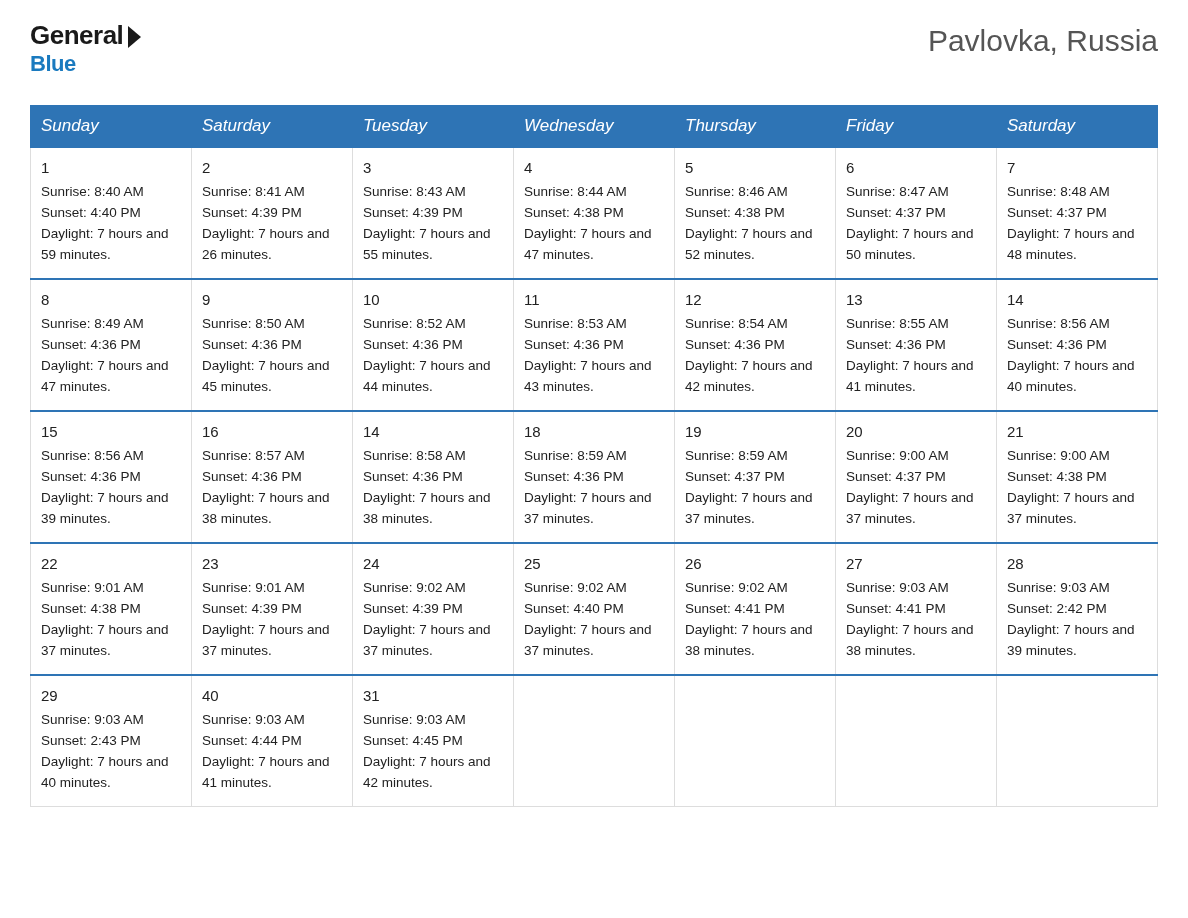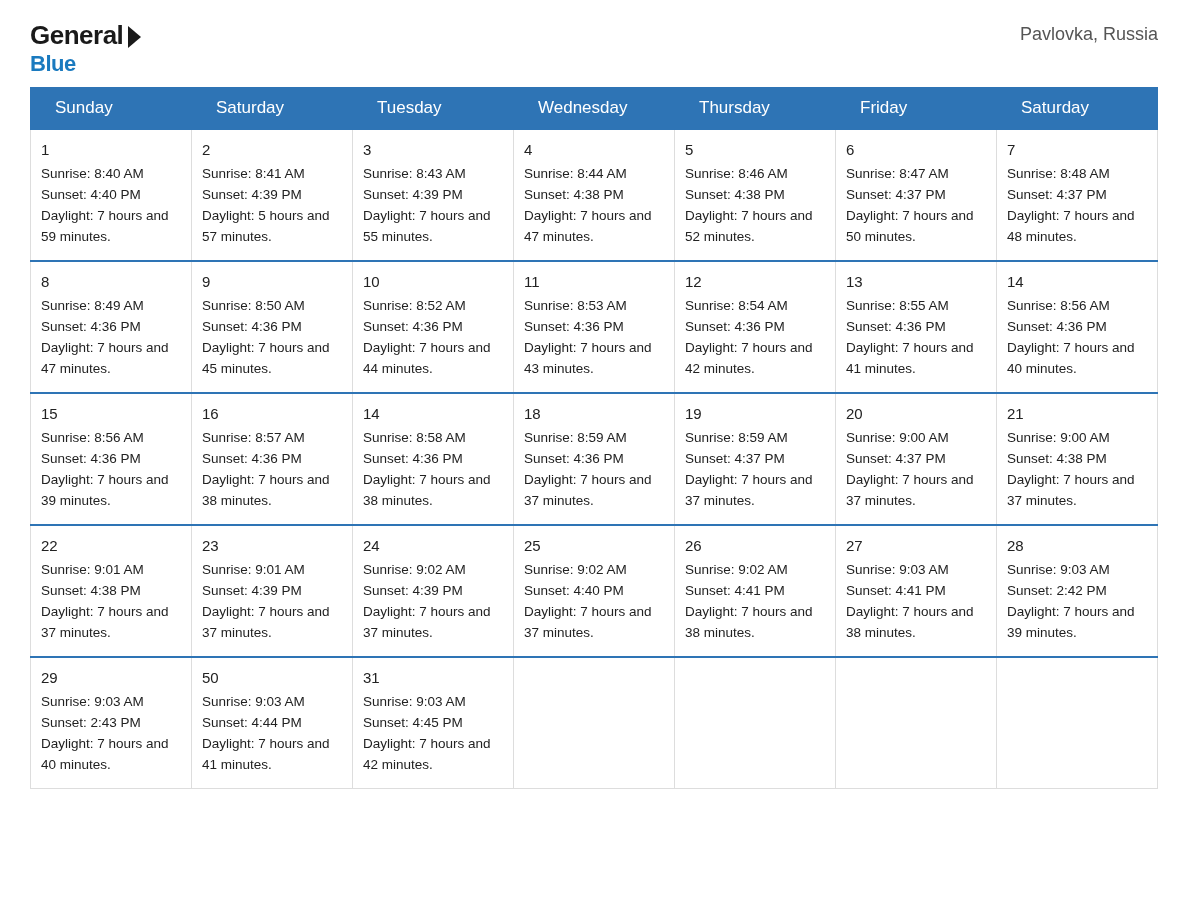--- a/index.html
+++ b/index.html
@@ -7,21 +7,21 @@
       font-family: Arial, sans-serif;
       background: #fff;
       padding: 20px 30px;
       width: 1188px;
       min-height: 918px;
     }
     .header-area {
       display: flex;
       justify-content: space-between;
       align-items: flex-start;
-      margin-bottom: 10px;
+      margin-bottom: 28px;
     }
     .logo {
       display: flex;
       flex-direction: column;
       align-items: flex-start;
     }
     .logo-general {
       font-size: 26px;
       font-weight: bold;
       color: #1a1a1a;
@@ -38,36 +38,37 @@
     .title-area {
       text-align: right;
     }
     .month-title {
       font-size: 52px;
       font-weight: bold;
       color: #1a1a1a;
       line-height: 1.1;
     }
     .location-title {
-      font-size: 18px;
+      font-size: 30px;
       color: #555;
       margin-top: 4px;
     }
     .calendar {
       width: 100%;
       border-collapse: collapse;
     }
     .calendar th {
       background-color: #2e74b5;
       color: #fff;
       font-size: 17px;
       font-weight: normal;
-      padding: 10px 24px;
+      padding: 10px 10px;
       text-align: left;
       border: 1px solid #2e74b5;
+      font-style: italic;
     }
     .calendar td {
       vertical-align: top;
       padding: 8px 10px 12px 10px;
       border: 1px solid #ccc;
       width: 14.28%;
       font-size: 13.5px;
       line-height: 1.55;
       color: #222;
       background: #fff;
@@ -124,21 +125,21 @@
         <td>
         <span class="day-num">1</span>
         <span>Sunrise: 8:40 AM</span><br>
         <span>Sunset: 4:40 PM</span><br>
         <span>Daylight: 7 hours and 59 minutes.</span>
       </td>
         <td>
         <span class="day-num">2</span>
         <span>Sunrise: 8:41 AM</span><br>
         <span>Sunset: 4:39 PM</span><br>
-        <span>Daylight: 5 hours and 57 minutes.</span>
+        <span>Daylight: 7 hours and 26 minutes.</span>
       </td>
         <td>
         <span class="day-num">3</span>
         <span>Sunrise: 8:43 AM</span><br>
         <span>Sunset: 4:39 PM</span><br>
         <span>Daylight: 7 hours and 55 minutes.</span>
       </td>
         <td>
         <span class="day-num">4</span>
         <span>Sunrise: 8:44 AM</span><br>
@@ -297,21 +298,21 @@
       </td>
       </tr>
       <tr>
         <td>
         <span class="day-num">29</span>
         <span>Sunrise: 9:03 AM</span><br>
         <span>Sunset: 2:43 PM</span><br>
         <span>Daylight: 7 hours and 40 minutes.</span>
       </td>
         <td>
-        <span class="day-num">50</span>
+        <span class="day-num">40</span>
         <span>Sunrise: 9:03 AM</span><br>
         <span>Sunset: 4:44 PM</span><br>
         <span>Daylight: 7 hours and 41 minutes.</span>
       </td>
         <td>
         <span class="day-num">31</span>
         <span>Sunrise: 9:03 AM</span><br>
         <span>Sunset: 4:45 PM</span><br>
         <span>Daylight: 7 hours and 42 minutes.</span>
       </td>

